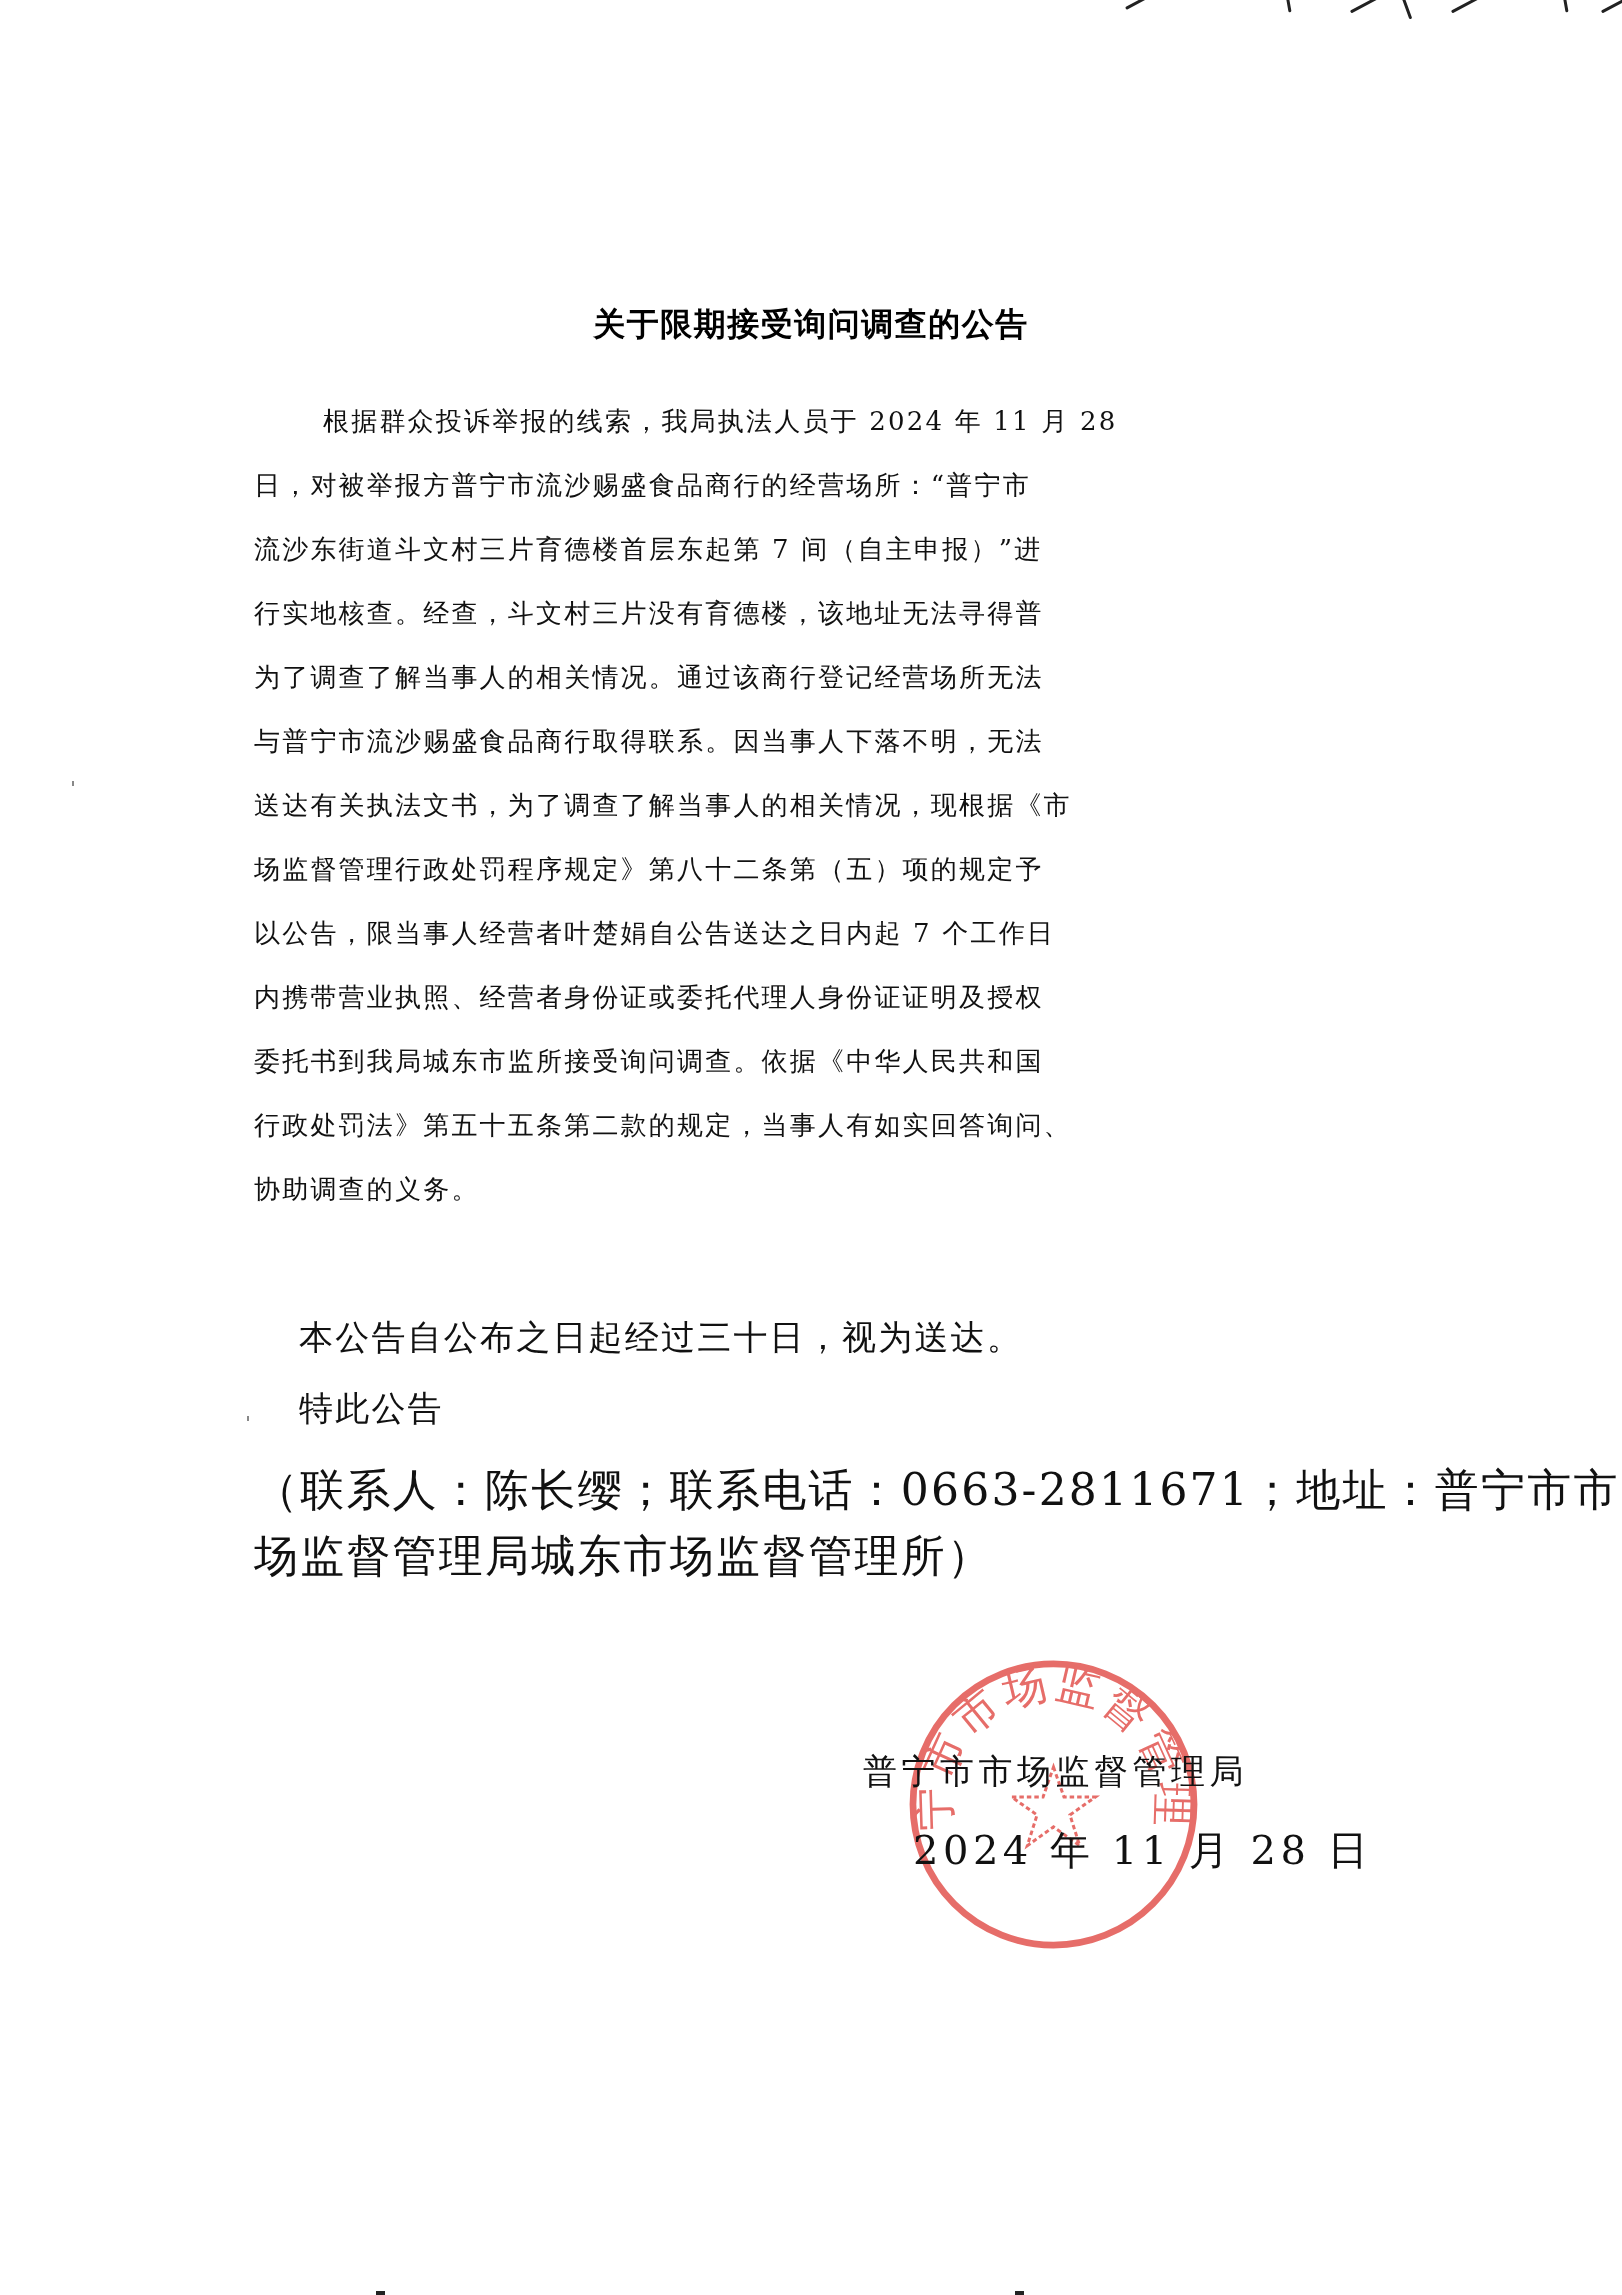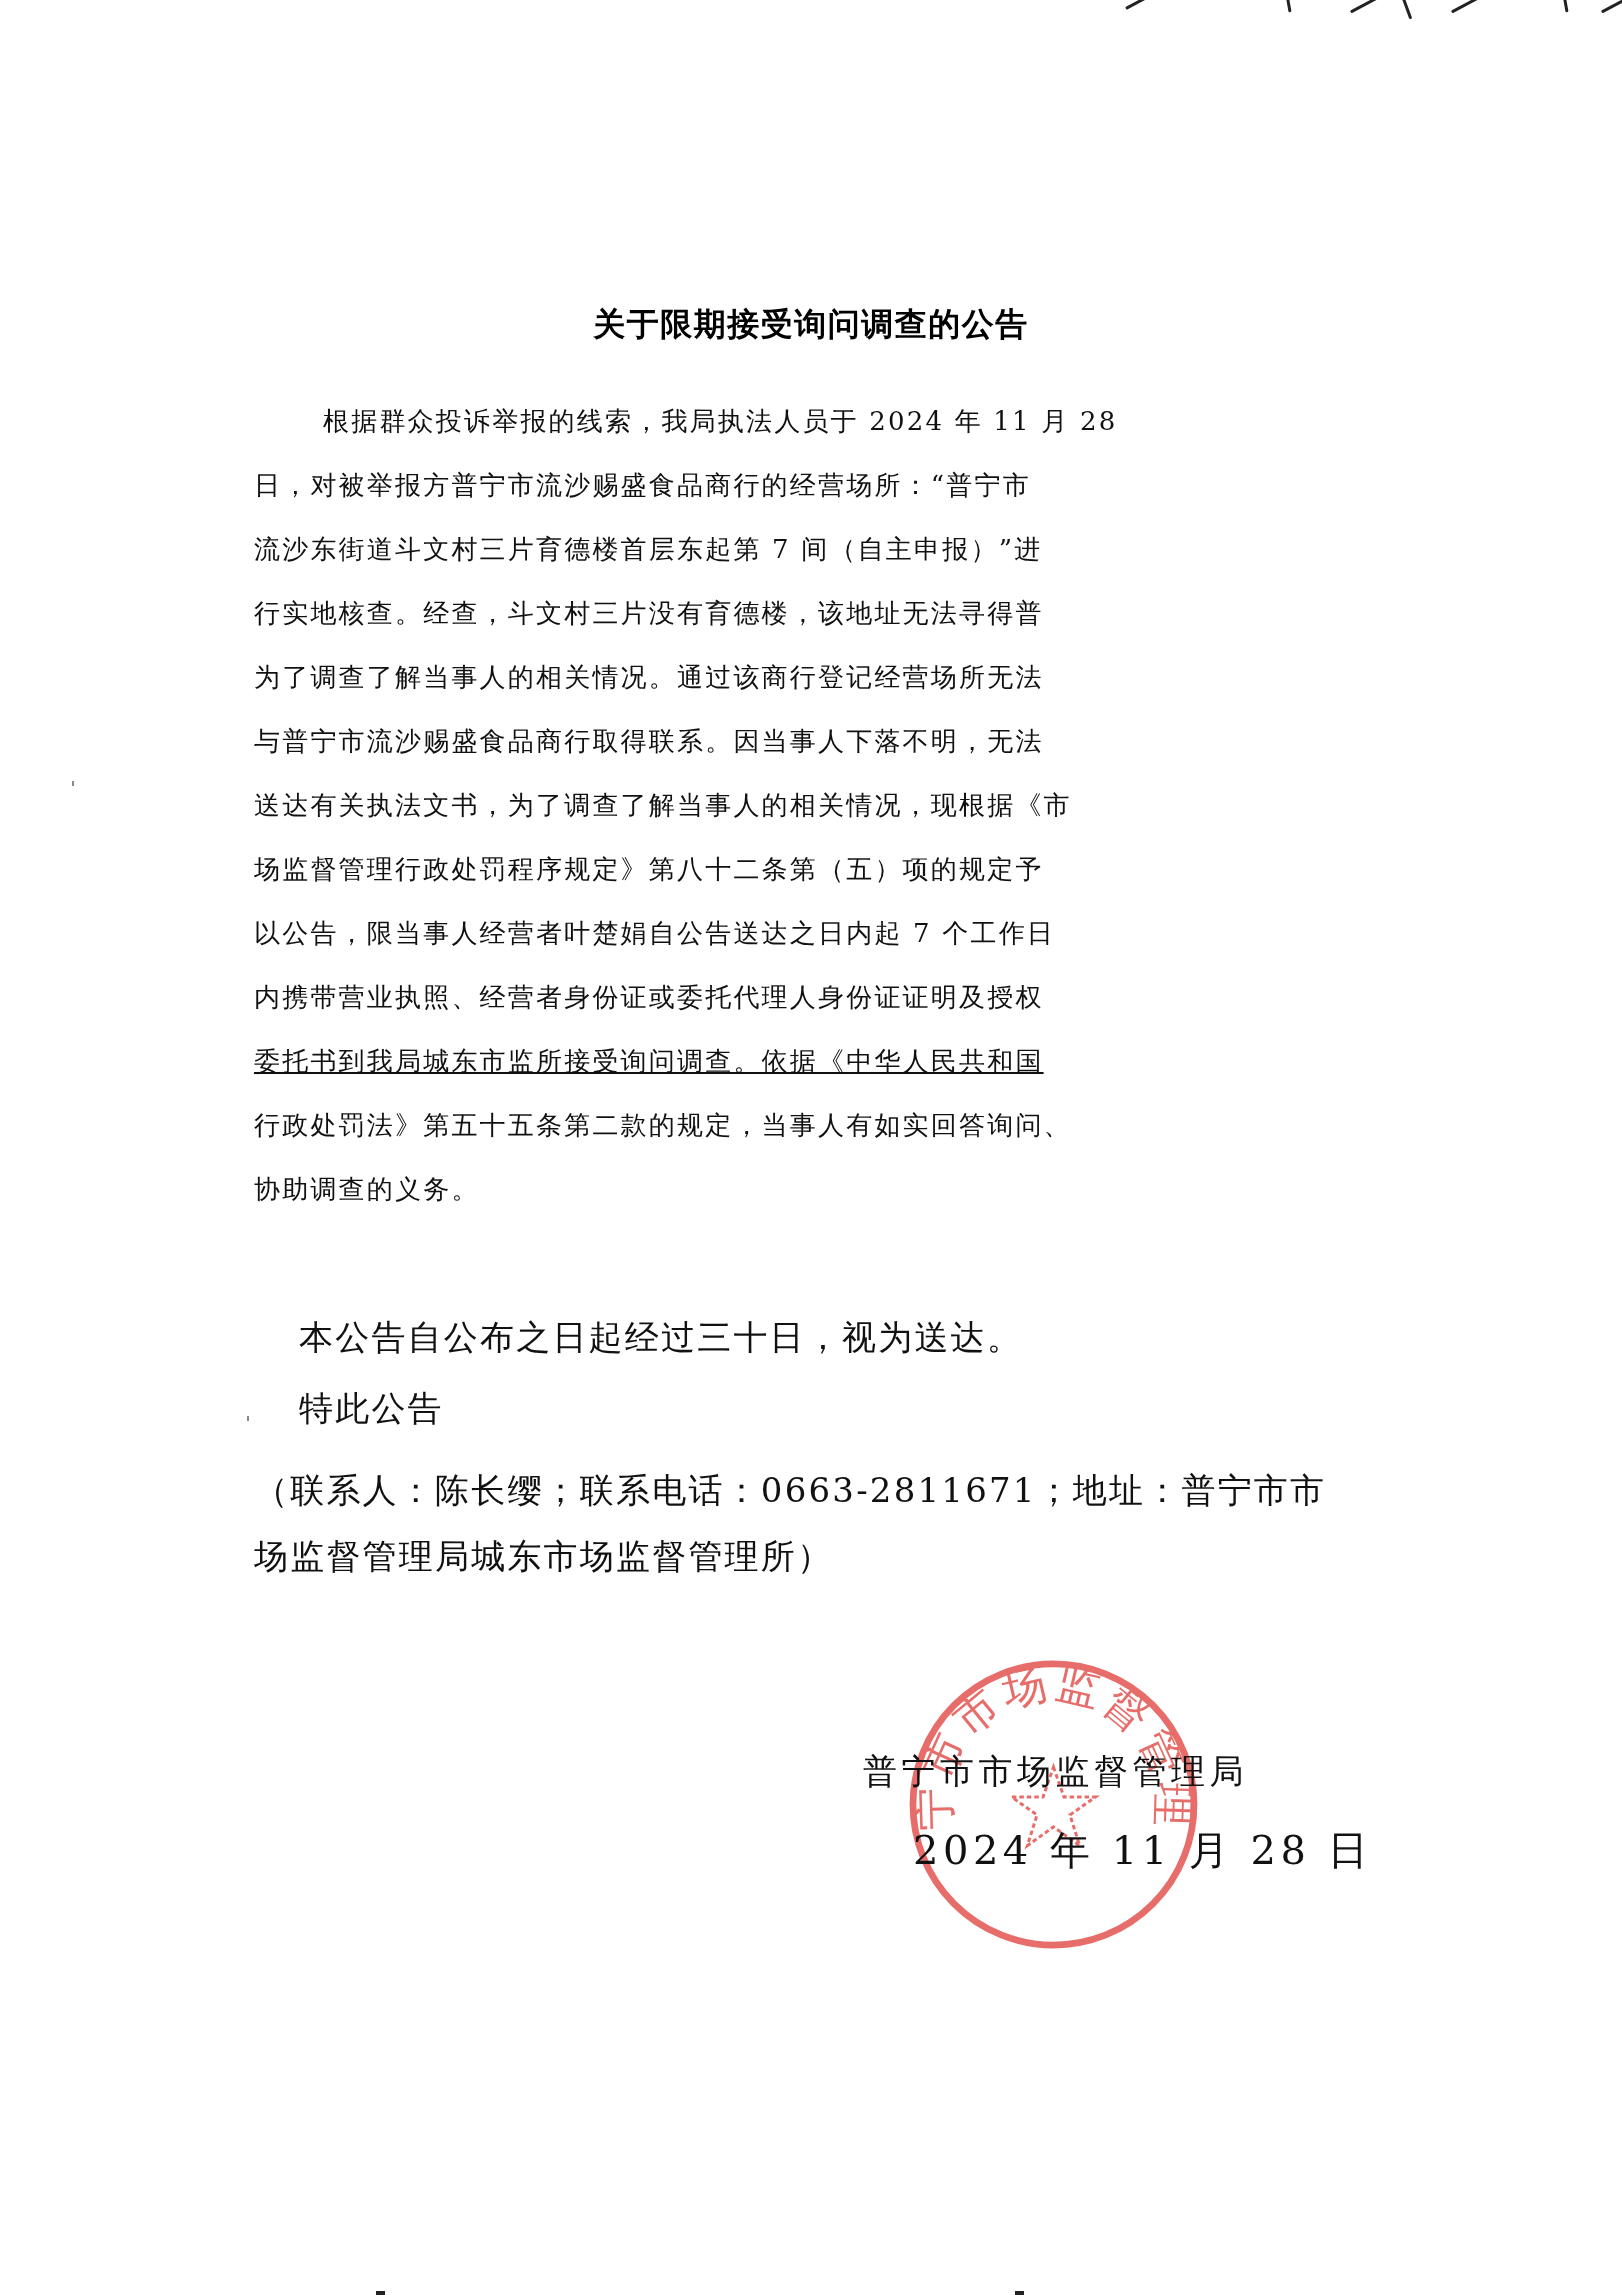--- a/index.html
+++ b/index.html
@@ -11,21 +11,21 @@
     .title { position: absolute; top: 303px; left: 0; width: 1622px; text-align: center;
              font-family: "DejaVu Sans", "Liberation Sans", sans-serif; font-weight: bold;
              font-size: 32px; letter-spacing: 1.5px; color: #000; }
     .body-text { position: absolute; left: 254px; width: 1121px; font-size: 26px;
                  line-height: 64px; letter-spacing: 2.2px; text-align: justify; color: #111; }
     .para1 { top: 389px; text-indent: 69px; }
     .line { display: block; white-space: nowrap; }
     .para-short { position: absolute; left: 299px; font-size: 34px; letter-spacing: 2.2px; color: #111; white-space: nowrap; }
     .p2 { top: 1315px; }
     .p3 { top: 1386px; }
-    .contact { position: absolute; left: 254px; top: 1457px; width: 1136px; font-size: 34px;
+    .contact { position: absolute; left: 254px; top: 1457px; width: 1136px; font-size: 44px;
                line-height: 66px; letter-spacing: 2.2px; color: #111; }
     .signature { position: absolute; left: 863px; top: 1749px; font-size: 34px; letter-spacing: 4.5px; color: #111; white-space: nowrap; z-index: 3; }
     .sig-date { position: absolute; left: 913px; top: 1823px; font-size: 40px; letter-spacing: 4.5px; color: #111; white-space: nowrap; z-index: 3; }
     .stamp { position: absolute; left: 904px; top: 1655px; width: 299px; height: 299px; z-index: 2; opacity: 0.78; }
     .margin-dot { position: absolute; width: 2.2px; height: 4.5px; background: #888; }
     .bottom-mark { position: absolute; top: 2291px; height: 4.5px; width: 9px; background: #222; }
   </style>
 </head>
 <body>
 
@@ -47,21 +47,21 @@
     <span class="line" style="margin-left:69px;text-indent:0;">根据群众投诉举报的线索，我局执法人员于 2024 年 11 月 28</span>
     <span class="line" style="text-indent:0;">日，对被举报方普宁市流沙赐盛食品商行的经营场所：“普宁市</span>
     <span class="line" style="text-indent:0;">流沙东街道斗文村三片育德楼首层东起第 7 间（自主申报）”进</span>
     <span class="line" style="text-indent:0;">行实地核查。经查，斗文村三片没有育德楼，该地址无法寻得普</span>
     <span class="line" style="text-indent:0;">为了调查了解当事人的相关情况。通过该商行登记经营场所无法</span>
     <span class="line" style="text-indent:0;">与普宁市流沙赐盛食品商行取得联系。因当事人下落不明，无法</span>
     <span class="line" style="text-indent:0;">送达有关执法文书，为了调查了解当事人的相关情况，现根据《市</span>
     <span class="line" style="text-indent:0;">场监督管理行政处罚程序规定》第八十二条第（五）项的规定予</span>
     <span class="line" style="text-indent:0;">以公告，限当事人经营者叶楚娟自公告送达之日内起 7 个工作日</span>
     <span class="line" style="text-indent:0;">内携带营业执照、经营者身份证或委托代理人身份证证明及授权</span>
-    <span class="line" style="text-indent:0;text-decoration:underline;">委托书到我局城东市监所接受询问调查。依据《中华人民共和国</span>
+    <span class="line" style="text-indent:0;">委托书到我局城东市监所接受询问调查。依据《中华人民共和国</span>
     <span class="line" style="text-indent:0;">行政处罚法》第五十五条第二款的规定，当事人有如实回答询问、</span>
     <span class="line" style="text-indent:0;">协助调查的义务。</span>
   </div>
 
   <div class="para-short p2">本公告自公布之日起经过三十日，视为送达。</div>
   <div class="para-short p3">特此公告</div>
 
   <div class="contact">
     <span class="line">（联系人：陈长缨；联系电话：0663-2811671；地址：普宁市市</span>
     <span class="line">场监督管理局城东市场监督管理所）</span>

